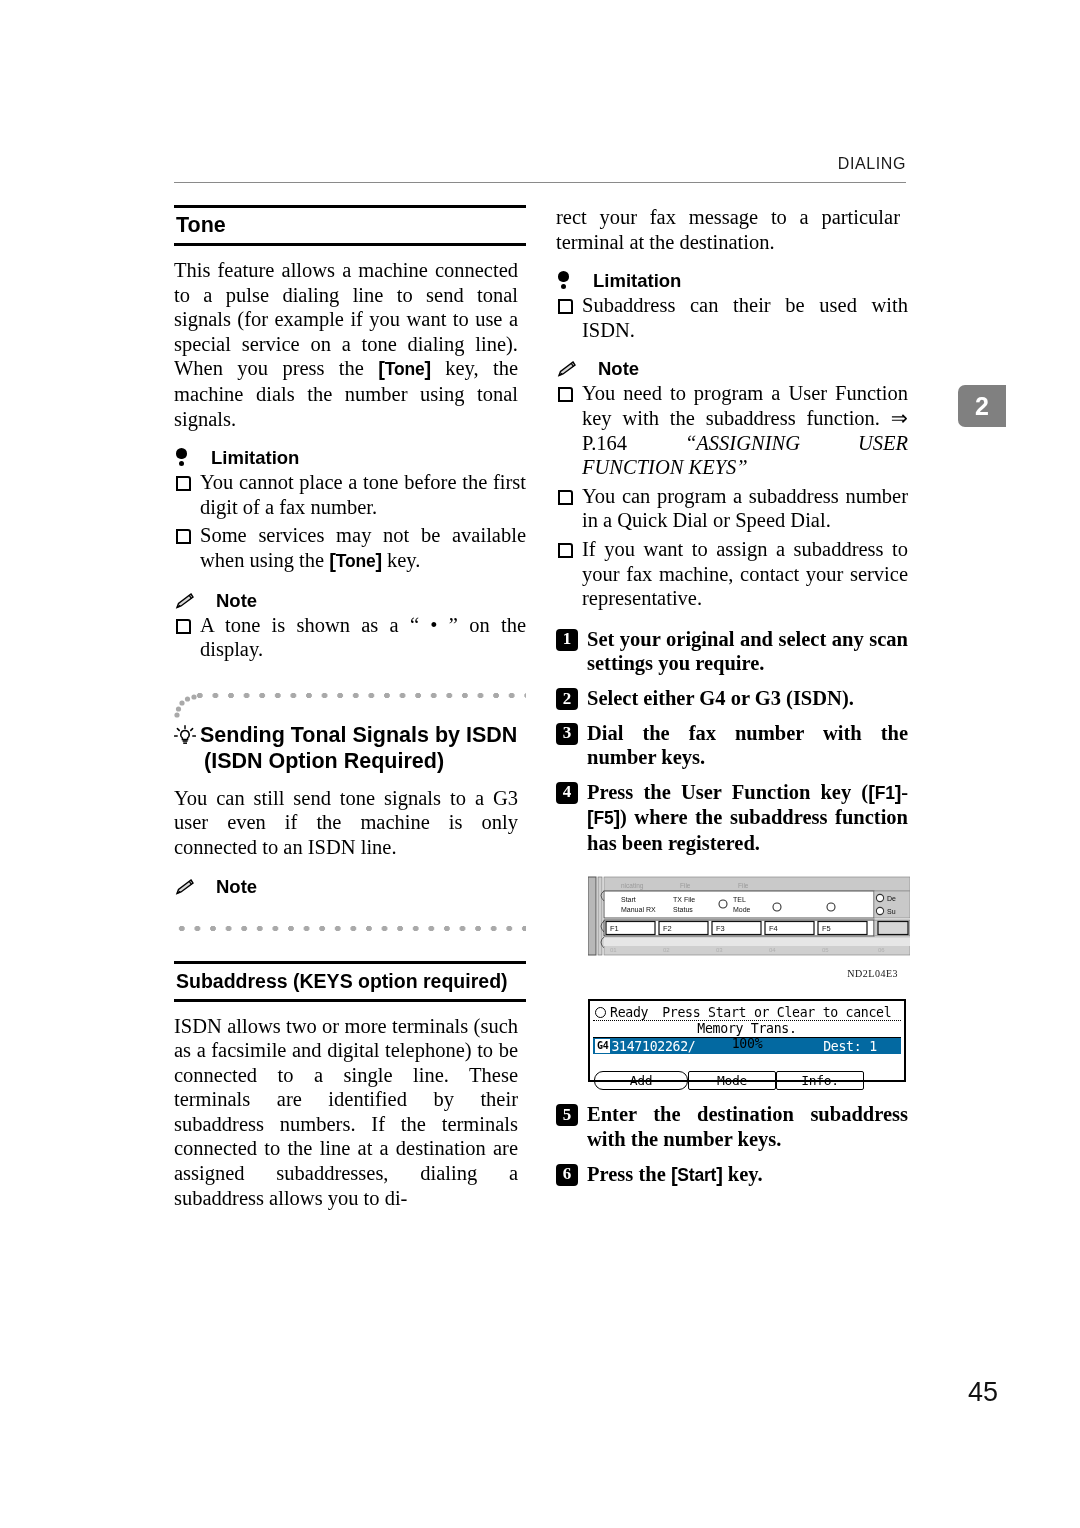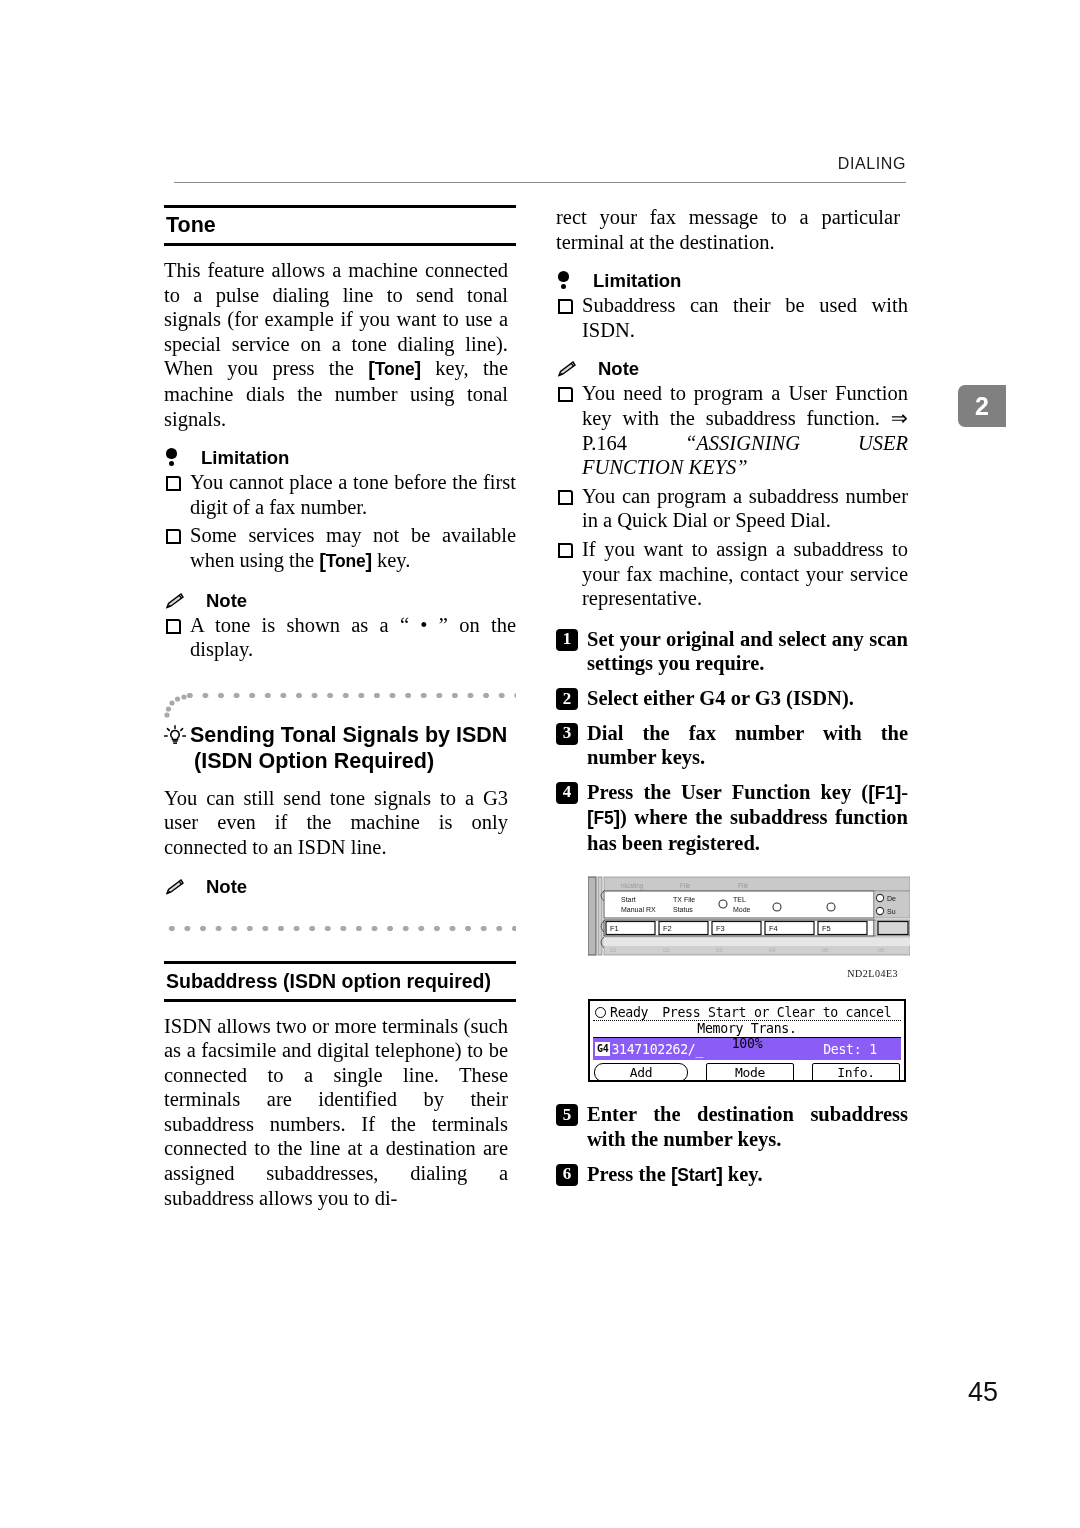--- a/index.html
+++ b/index.html
@@ -31,21 +31,21 @@
   .chapter-tab{
     position:absolute; left:958px; top:385px; width:48px; height:42px;
     background:#808080; border-radius:7px 0 0 7px;
     color:#fff; font-family:"Liberation Sans", sans-serif;
     font-weight:bold; font-size:25px;
     display:flex; align-items:center; justify-content:center;
   }
 
   
   .col{ position:absolute; top:205px; width:352px; }
-  .col-left{ left:164px; }
+  .col-left{ left:174px; }
   .col-right{ left:556px; }
 
   
   p.body{
     margin:0 8px 0 0;
     font-size:20.5px; line-height:24.6px;
     text-align:justify; text-justify:inter-word;
     hyphens:none;
   } .sp8{height:8px;}
   .sp12{height:12px;} .sp14{height:14px;} .sp16{height:16px;}
@@ -167,26 +167,26 @@
     font-family:"DejaVu Sans Mono", monospace;
   }
   .lcd-row{
     display:flex; align-items:center;
     height:17px; font-size:13.2px; letter-spacing:-.3px;
     border-bottom:1px dotted #000;
     padding:0 2px;
   }
   .lcd-row.r2{ border-bottom:1px solid #000; justify-content:space-between;flex-direction:column; }
   .lcd-row.r3{
-    background:#8b5cf6; color:#fff; border-bottom:none;
-    justify-content:space-between; height:22px;
+    background:#0369a1; color:#fff; border-bottom:none;
+    justify-content:space-between; height:16px;
   }
   .lcd-row.btns{
-    border-bottom:none; height:21px; justify-content:space-between;
-    padding:0 1px; margin-top:2px;
+    border-bottom:none; height:21px; 
+    padding:0 1px; margin-top:16px;
   }
   .lcd-clock{
     width:11px;height:11px;border:1.6px solid #000;border-radius:50%;
     margin-right:4px; flex:none;
   }
   .lcd-g4{
     background:#fff; color:#000; font-size:10px; font-weight:bold;
     border:1px solid #fff; padding:0 1px; margin-right:1px; line-height:12px;
   }
   .btn-round{
@@ -305,21 +305,21 @@
   <div class="sp22"></div>
 
   <div class="dotsep bottom">
     <div class="dots"></div>
   </div>
 
   <div class="sp20"></div>
 
   <div class="h2-sec">
     <div class="rule-top"></div>
-    <div class="h2-title small">Subaddress (ISDN option required)</div>
+    <div class="h2-title small">Subaddress (KEYS option required)</div>
     <div class="rule-bot"></div>
   </div>
   <div class="sp12"></div>
 
   <p class="body">ISDN allows two or more terminals (such as a facsimile and digital telephone) to be connected to a single line. These terminals are identified by their subaddress numbers. If the terminals connected to the line at a destination are assigned subaddresses, dialing a subaddress allows you to di-</p>
 </div>
 
 <div class="col col-right">
 
   <p class="body">rect your fax message to a particular terminal at the destination.</p>

